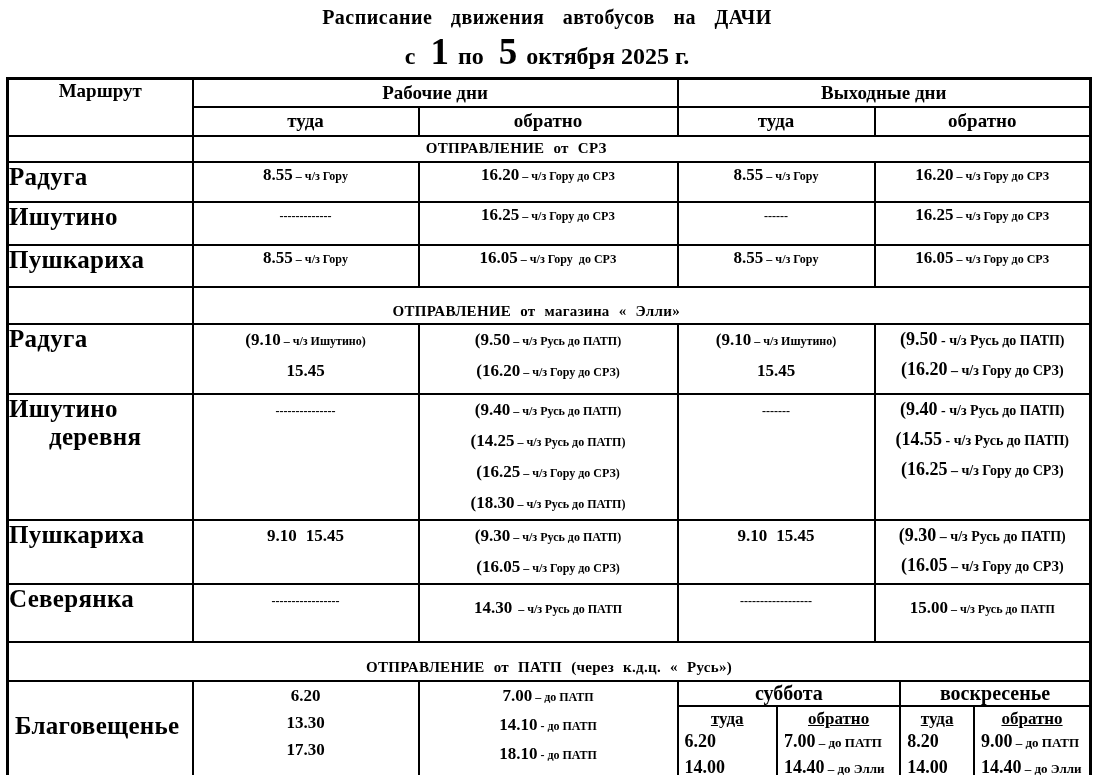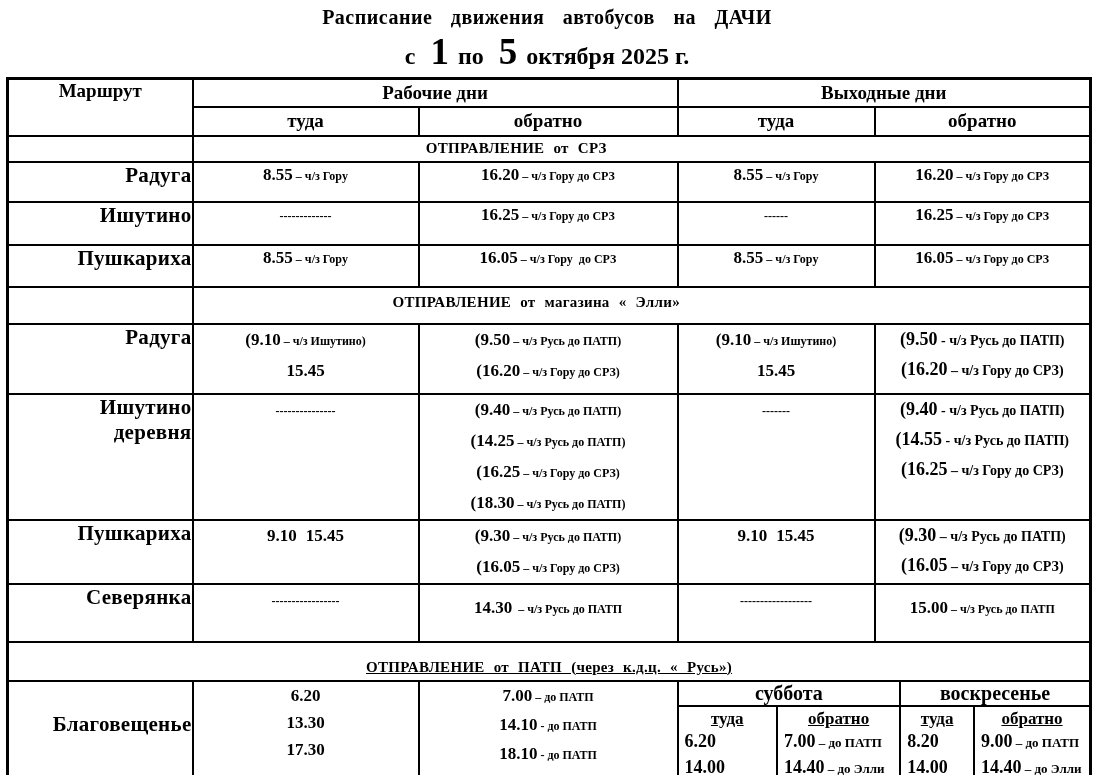--- a/index.html
+++ b/index.html
@@ -21,30 +21,30 @@
   }
   table.main th,table.main td{border:2px solid #000;padding:0;overflow:hidden;}
   thead th{font-weight:bold;vertical-align:middle;text-align:center;}
   tr.hdr1{height:28px;} tr.hdr1 th{font-size:19px;}
   tr.hdr2{height:29px;} tr.hdr2 th{font-size:19px;}
   th.route-th{vertical-align:top;padding-top:3px;}
 
   
   .sec-row td{font-weight:bold;text-align:center;font-size:15px;letter-spacing:.3px;word-spacing:5px;}
   tr.sec-0{height:26px;} tr.sec-0 .sec-title{vertical-align:middle;padding-right:250px;}
-  tr.sec-1{height:37px;} tr.sec-1 .sec-title{vertical-align:bottom;padding-bottom:12px;padding-right:210px;margin-top:24px;}
-  tr.sec-2{height:39px;text-decoration:underline;} tr.sec-2 .sec-title{vertical-align:bottom;padding-bottom:4px;}
+  tr.sec-1{height:37px;} tr.sec-1 .sec-title{vertical-align:bottom;padding-bottom:3px;padding-right:210px;margin-top:24px;}
+  tr.sec-2{height:39px;} tr.sec-2 .sec-title{vertical-align:bottom;padding-bottom:4px;}
 
   
   tr.s0-0{height:40px;} tr.s0-1{height:43px;} tr.s0-2{height:42px;}
   tr.s1-0{height:70px;} tr.s1-1{height:123px;} tr.s1-2{height:52px;} tr.s1-3{height:58px;}
   tr.s2-0{height:103px;}
 
   td.route{
-    font-size:21px;text-align:right;vertical-align:top;
+    font-size:25px;text-align:left;vertical-align:top;
     padding:4px 0 0 13px;letter-spacing:.3px;
   }
   .rn1{padding-left:40px;}
   tr.s2-0 td.route{padding-top:30px;padding-left:6px;}
 
   td.cell{text-align:center;vertical-align:top;padding-top:3px;}
   .line{white-space:pre-wrap;}
   .num{font-size:17px;} .txt{font-size:12px;}
   tr.s0-0 .line,tr.s0-1 .line,tr.s0-2 .line{line-height:24px;}
   tr.s1-0 .line,tr.s1-1 .line,tr.s1-2 .line,tr.s1-3 .line{line-height:29px;}

